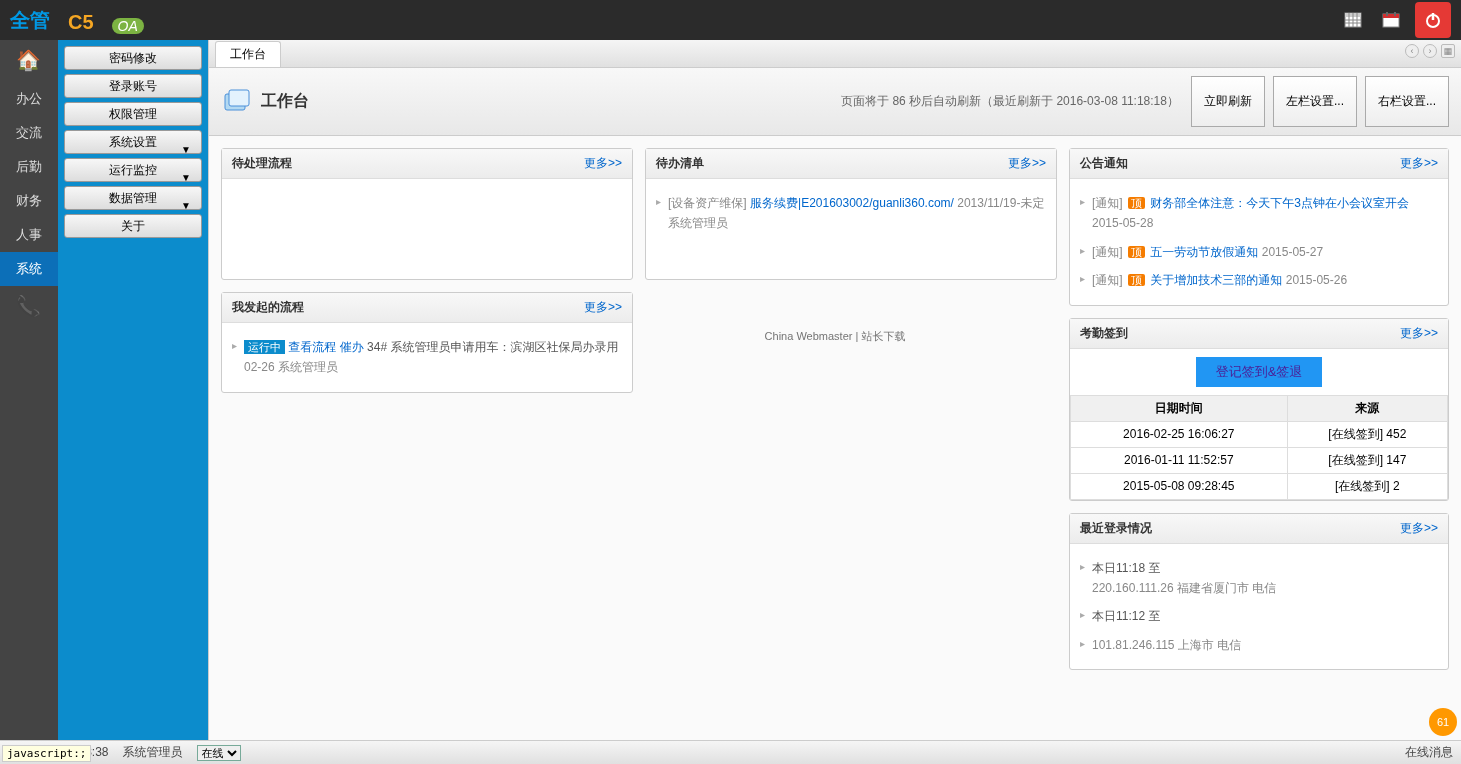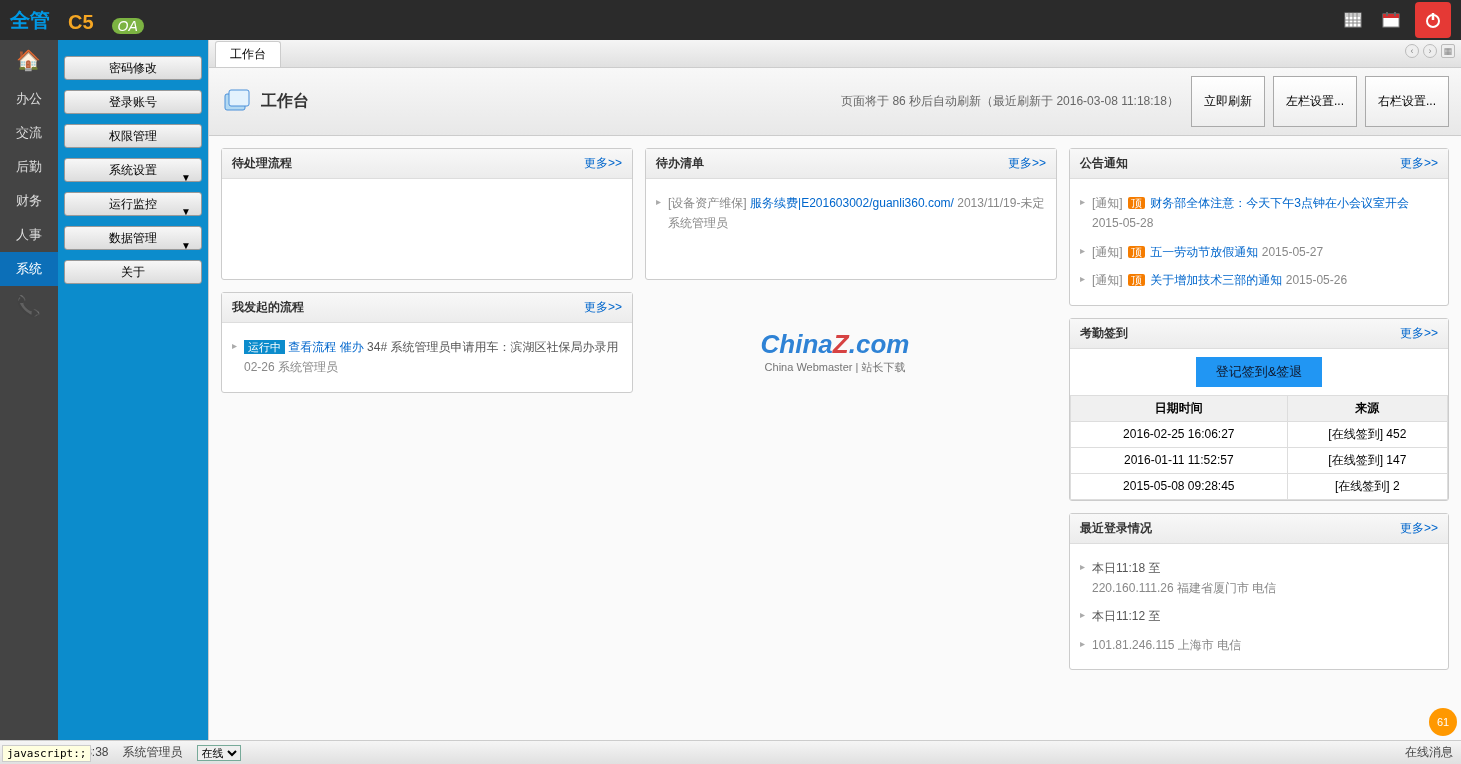--- a/index.html
+++ b/index.html
@@ -17,21 +17,21 @@
     
     .main-wrap { display: flex; height: calc(100vh - 40px - 24px); }
     
     .nav-col { width: 58px; background: #444; display: flex; flex-direction: column; }
     .nav-item { padding: 8px 0; text-align: center; color: #ddd; cursor: pointer; }
     .nav-item.active { background: #0c6fb8; color: #fff; }
     .nav-item .nav-icon { font-size: 20px; display: block; margin-bottom: 2px; }
     .nav-item .nav-text { font-size: 13px; }
     
     .sub-nav { width: 150px; background: #0c8ccc; padding: 6px; }
-    .sub-btn { width: 100%; height: 24px; background: linear-gradient(#f7f7f7,#ddd); border: 1px solid #999; border-radius: 3px; margin-bottom: 4px; font-size: 12px; cursor: pointer; position: relative; text-align: center; line-height: 22px; margin-top: 10px; }
+    .sub-btn { width: 100%; height: 24px; background: linear-gradient(#f7f7f7,#ddd); border: 1px solid #999; border-radius: 3px; margin-bottom: 4px; font-size: 12px; cursor: pointer; position: relative; text-align: center; line-height: 22px; }
     .sub-btn .arrow { position: absolute; right: 10px; top: 8px; font-size: 10px; }
     
     .content { flex: 1; background: #fafafa; overflow-y: auto; padding: 0; border-left: 1px solid #ccc; }
     .tab-bar { height: 28px; background: linear-gradient(#f5f5f5,#e0e0e0); border-bottom: 1px solid #ccc; display: flex; align-items: flex-end; padding: 0 6px; position: relative; }
     .tab { padding: 4px 14px; background: #fff; border: 1px solid #ccc; border-bottom: none; border-radius: 3px 3px 0 0; margin-right: 2px; cursor: pointer; font-size: 12px; }
     .tab-controls { position: absolute; right: 6px; top: 4px; display: flex; gap: 4px; }
     .tab-ctrl { width: 14px; height: 14px; border: 1px solid #bbb; border-radius: 50%; background: #eee; cursor: pointer; font-size: 9px; text-align: center; line-height: 12px; color: #888; }
     
     .breadcrumb { padding: 6px 12px; color: #888; background: #f0f0f0; border-bottom: 1px solid #ddd; }
     
@@ -53,21 +53,21 @@
     .more-link { color: #0066cc; cursor: pointer; font-size: 12px; }
     .panel-bd { padding: 10px; min-height: 40px; }
     
     .item-line { padding: 4px 0 4px 12px; position: relative; line-height: 1.7; color: #555; }
     .item-line::before { content: "▸"; position: absolute; left: 0; top: 4px; color: #aaa; font-size: 10px; }
     .tag-gray { color: #888; }
     .tag-blue { color: #0066cc; cursor: pointer; }
     .tag-orange { background: #f57c00; color: #fff; padding: 0 3px; border-radius: 2px; font-size: 11px; margin: 0 2px; }
     .tag-run { background: #0c8ccc; color: #fff; padding: 1px 4px; font-size: 11px; }
     
-    .att-btn { display: block; margin: 8px auto; padding: 6px 20px; background: #2196f3; color: #0f172a; border: none; cursor: pointer; font-size: 13px; }
+    .att-btn { display: block; margin: 8px auto; padding: 6px 20px; background: #2196f3; color: #4c1d95; border: none; cursor: pointer; font-size: 13px; }
     .att-table { width: 100%; border-collapse: collapse; }
     .att-table th, .att-table td { border: 1px solid #ddd; padding: 4px 8px; text-align: center; font-size: 12px; }
     .att-table th { background: #f0f0f0; }
     
     .watermark { position: absolute; top: 50%; left: 50%; transform: translate(-50%,-80px); text-align: center; pointer-events: none; opacity: 0.9; }
     .wm-main { font-size: 26px; font-weight: bold; font-style: italic; }
     .wm-c { color: #1976d2; } .wm-z { color: #d32f2f; }
     .wm-sub { font-size: 11px; color: #666; }
     
     .status-bar { position: fixed; bottom: 0; left: 0; right: 0; height: 24px; background: linear-gradient(#f5f5f5,#e0e0e0); border-top: 1px solid #ccc; display: flex; align-items: center; padding: 0 8px; font-size: 12px; color: #444; }
@@ -267,21 +267,20 @@
                 <div>本日11:12 至</div>
               </div>
               <div class="item-line">
                 <div class="tag-gray" style="padding-left:0">101.81.246.115 上海市 电信</div>
               </div>
             </div>
         </div>
       </div>
 
       <div class="watermark">
-        <div class="wm-main"><span class="wm-c">China</span><span class="wm-z">Z</span><span class="wm-c">.com</span></div>
         <div class="wm-sub">China Webmaster | 站长下载</div>
       </div>
     </div>
   </div>
 </div>
 
 <div class="status-bar">
   <span class="status-seg">日 星期二 11:18:38</span>
   <span class="status-seg">系统管理员</span>
   <select class="status-select"><option>在线</option></select>

